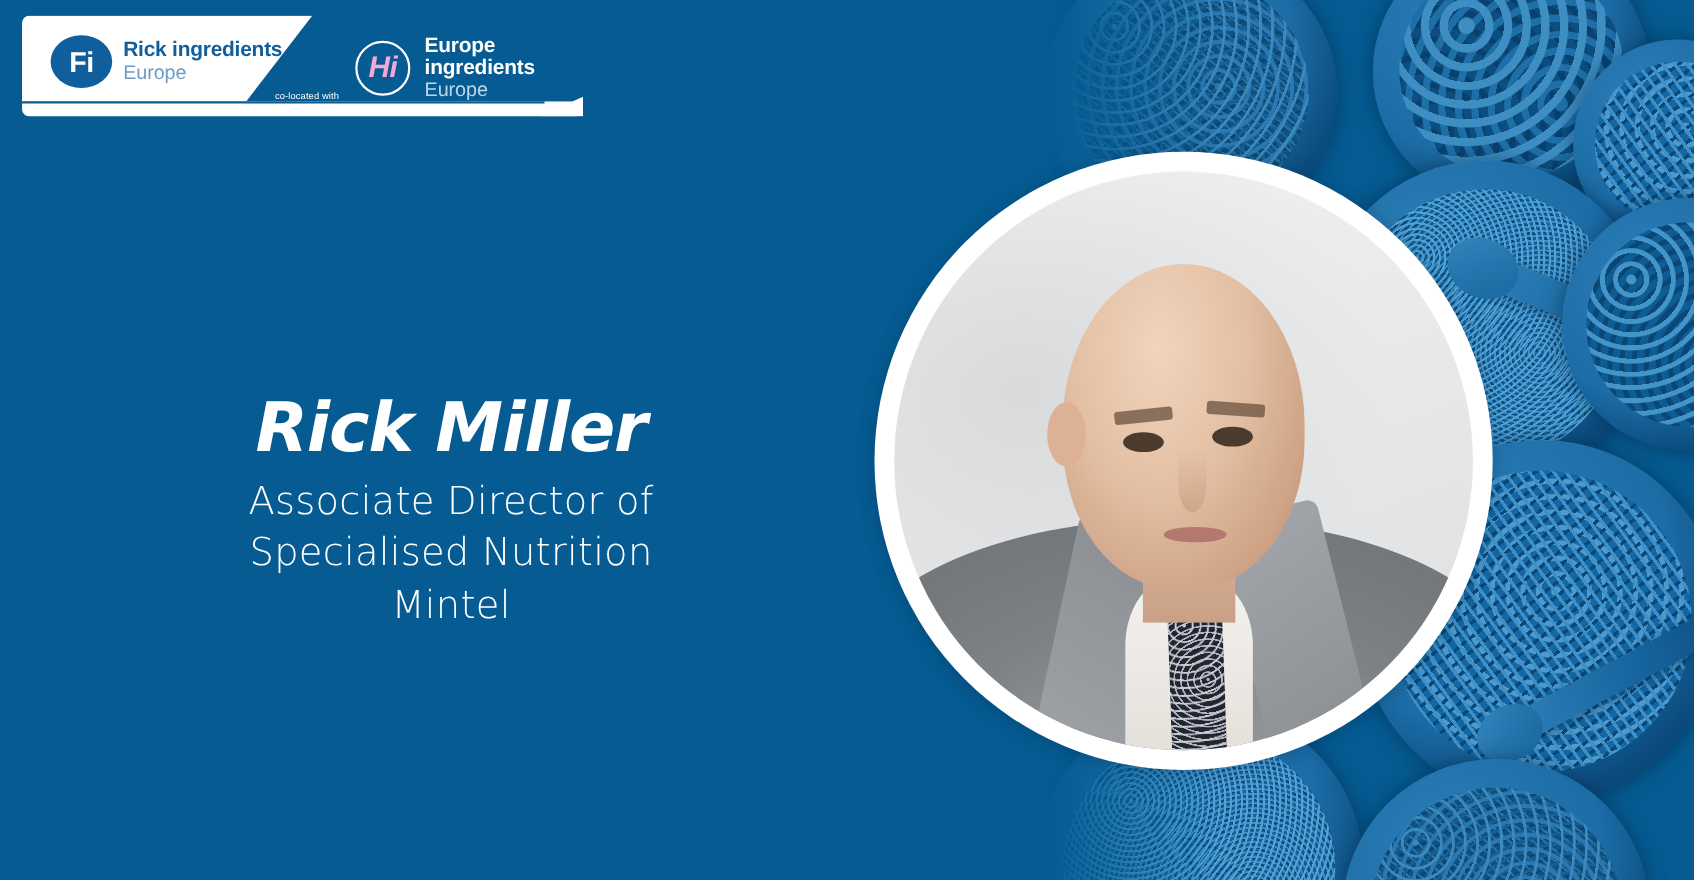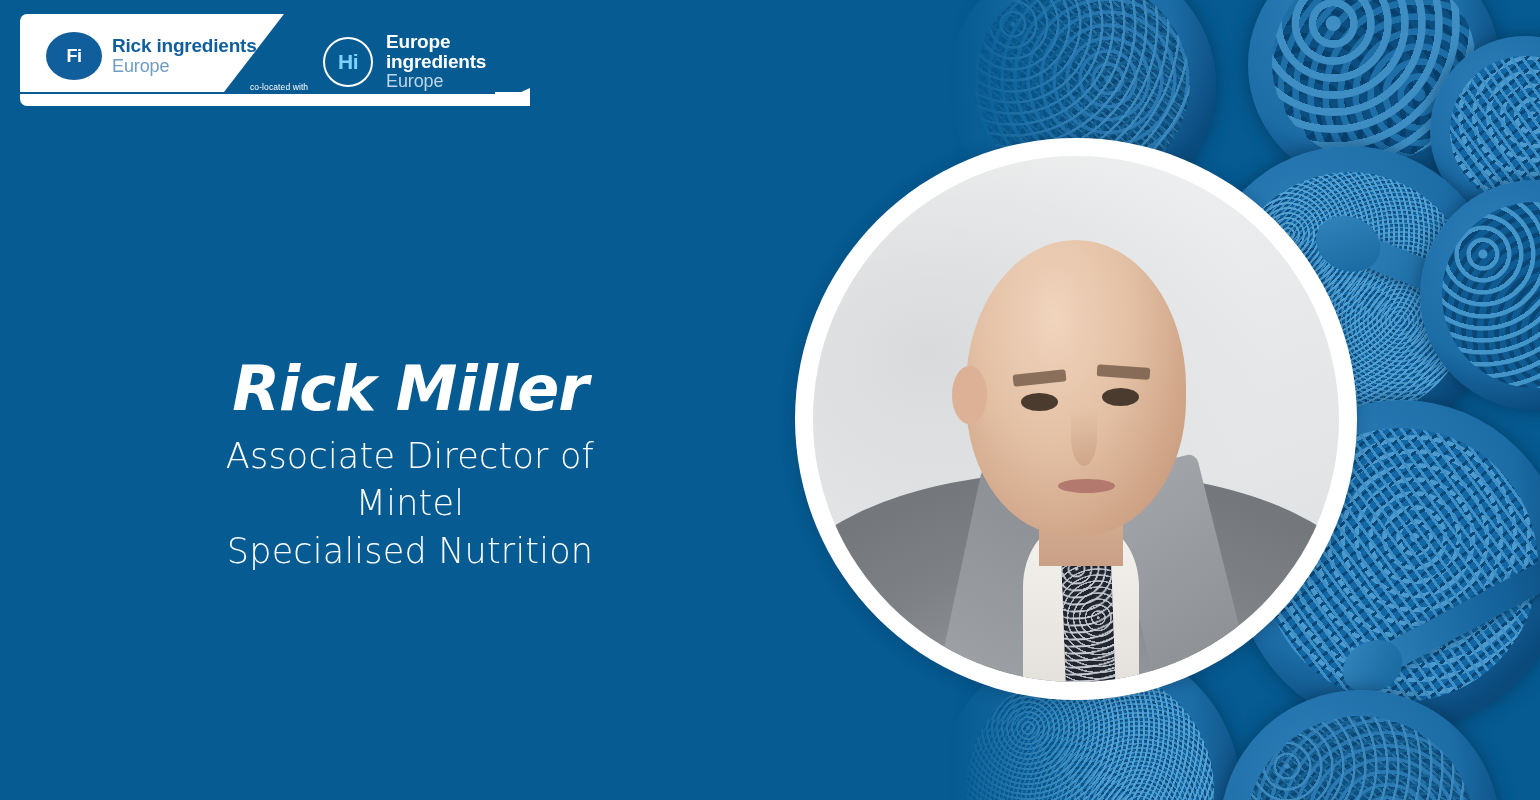--- a/index.html
+++ b/index.html
@@ -102,26 +102,26 @@
     font-family:"Liberation Sans", sans-serif;
   }
 
   .logo-lockup{position:absolute;display:flex;align-items:center;gap:10px;}
   #fi-lockup{left:26px;top:18px;}
   #hi-lockup{left:300px;top:18px;}
 
   .mark{position:relative;width:56px;height:48px;flex:0 0 auto;
     display:flex;align-items:center;justify-content:center;}
   #fi-mark-shape{position:absolute;inset:0;border-radius:50%;background:#115E9C;}
-  #fi-mark-text{position:relative;color:#ffffff;font-weight:bold;font-size:18px;
+  #fi-mark-text{position:relative;color:#ffffff;font-weight:bold;font-size:26px;
     letter-spacing:-.5px;font-family:"Liberation Sans", sans-serif;}
   #hi-mark-shape{position:absolute;left:3px;top:-1px;width:50px;height:50px;
     border-radius:50%;border:2.5px solid #ffffff;box-sizing:border-box;}
-  #hi-mark-text{position:relative;color:#7dd3fc;font-weight:bold;font-size:21px;
-    letter-spacing:-.5px;font-family:"Liberation Sans", sans-serif;}
+  #hi-mark-text{position:relative;color:#f9a8d4;font-weight:bold;font-size:27px;
+    letter-spacing:-.5px;font-family:"Liberation Sans", sans-serif;font-style:italic;}
 
   .lockup-words{display:flex;flex-direction:column;line-height:1.06;}
   .word-main{font-size:19px;font-weight:bold;letter-spacing:-.2px;}
   .word-sub{font-size:18px;font-weight:normal;letter-spacing:-.1px;}
   #fi-name{color:#115E9C;}
   #fi-region{color:#6E9CC4;}
   #hi-name{color:#ffffff;}
   #hi-region{color:#BFD6E9;}
 
   
@@ -286,22 +286,22 @@
     </span>
   </div>
 
   <div id="colocated-label">co-located with</div>
 </div>
 
 <div id="speaker-text">
   <h1 id="speaker-name">Rick Miller</h1>
   <p id="speaker-role">
     <span class="role-line">Associate Director of</span>
+    <span class="role-line">Specialised Nutrition</span>
     <span class="role-line">Mintel</span>
-    <span class="role-line">Specialised Nutrition</span>
   </p>
 </div>
 
 <div id="portrait">
   <div id="portrait-photo" title="Portrait of Rick Miller">
     <span class="ph-wall"></span>
     <span class="ph-suit"></span>
     <span class="ph-lapel-l"></span>
     <span class="ph-lapel-r"></span>
     <span class="ph-shirt"></span>

